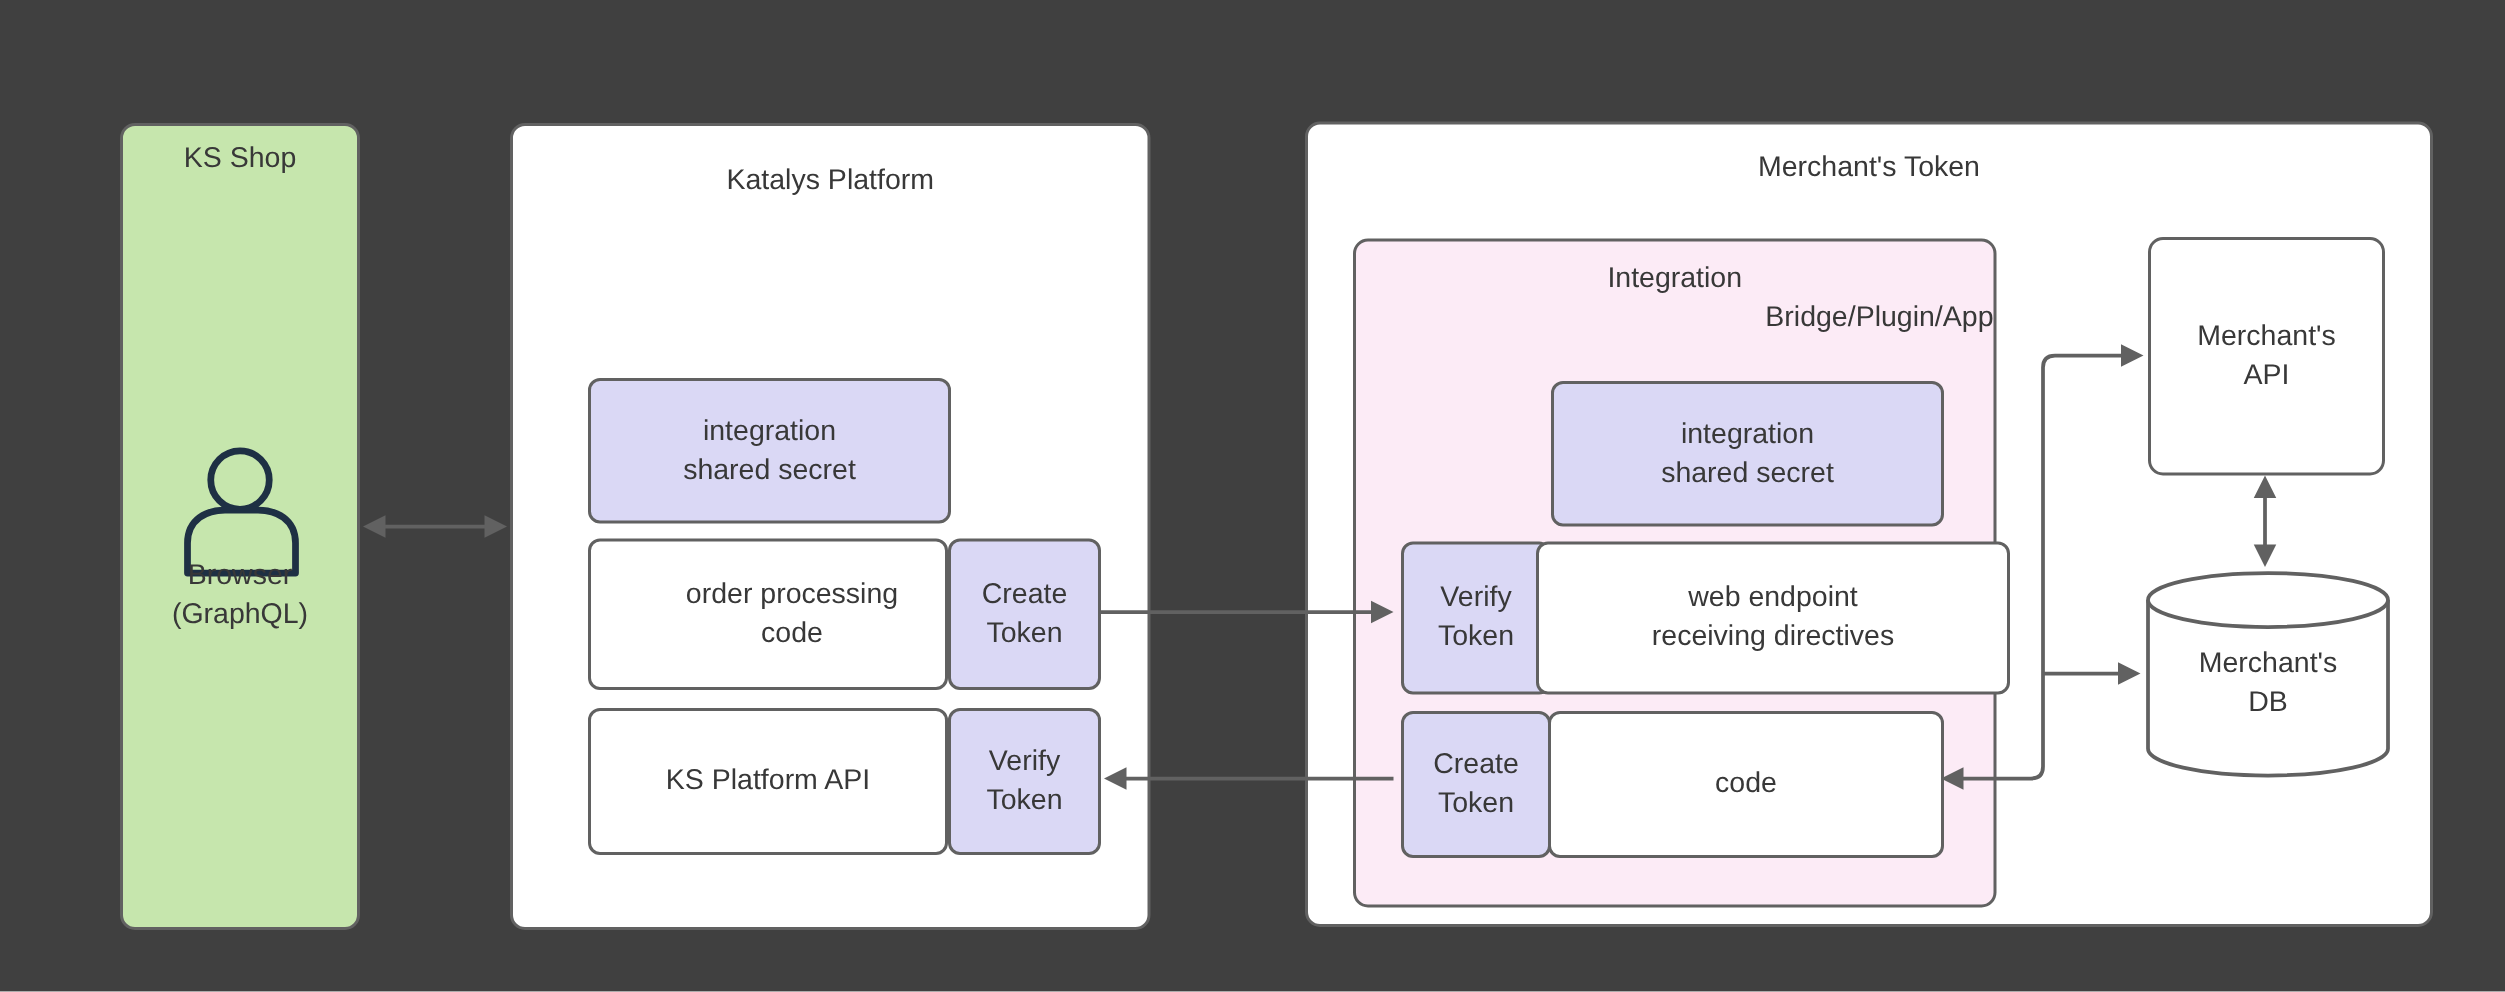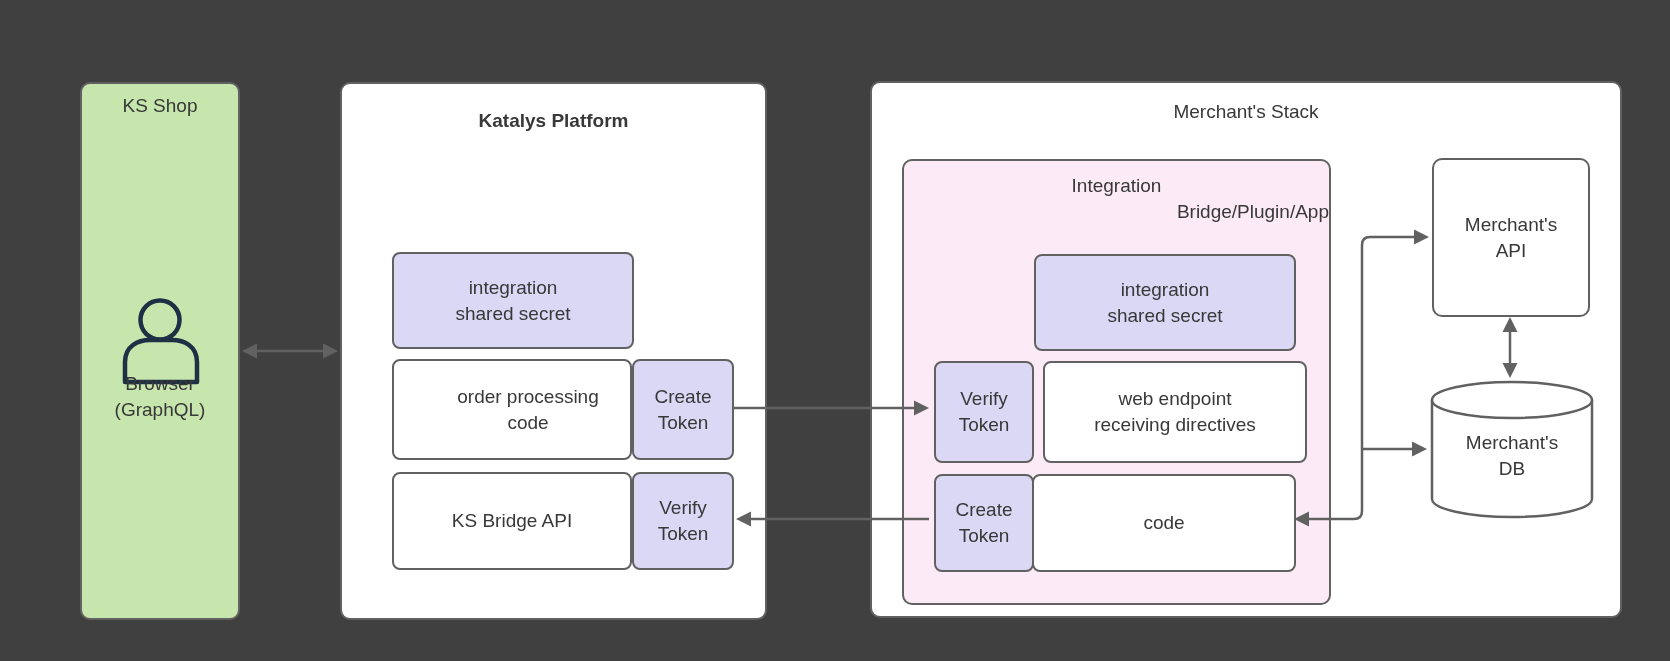--- a/index.html
+++ b/index.html
@@ -33,21 +33,21 @@
     <div class="title" style="top:9px;">KS Shop</div>
     <svg class="actor" width="78" height="88" viewBox="0 0 78 88">
       <circle class="actor-stroke" cx="38" cy="22" r="19.5"></circle>
       <path class="actor-stroke" d="M3,84 L3,64 C3,48 16,42 28,42 L50,42 C62,42 75,48 75,64 L75,84 Z" stroke-linejoin="round"></path>
     </svg>
     <div class="title" style="top:287px;">Browser</div>
     <div class="title" style="top:313px;">(GraphQL)</div>
   </div>
 
   <div class="box rounded" style="left:340px;top:82px;width:427px;height:538px;">
-    <div class="title" style="top:24px;font-weight:bold;">Katalys Platform</div>
+    <div class="title" style="top:24px;">Katalys Platform</div>
 
     <div class="box rounded-sm purple-fill" style="left:50px;top:168px;width:242px;height:97px;">
       <div class="lbl">
         <div>integration</div>
         <div>shared secret</div>
       </div>
     </div>
 
     <div class="box rounded-sm" style="left:50px;top:275px;width:240px;height:101px;padding-left:32px;">
       <div class="lbl">
@@ -57,52 +57,52 @@
     </div>
     <div class="box rounded-sm purple-fill" style="left:290px;top:275px;width:102px;height:101px;">
       <div class="lbl">
         <div>Create</div>
         <div>Token</div>
       </div>
     </div>
 
     <div class="box rounded-sm" style="left:50px;top:388px;width:240px;height:98px;">
       <div class="lbl">
-        <div>KS Bridge API</div>
+        <div>KS Platform API</div>
       </div>
     </div>
     <div class="box rounded-sm purple-fill" style="left:290px;top:388px;width:102px;height:98px;">
       <div class="lbl">
         <div>Verify</div>
         <div>Token</div>
       </div>
     </div>
   </div>
 
   <div class="box rounded" style="left:870px;top:81px;width:752px;height:537px;">
-    <div class="title" style="top:16px;">Merchant's Stack</div>
+    <div class="title" style="top:16px;">Merchant's Token</div>
 
     <div class="box rounded pink-fill" style="left:30px;top:76px;width:429px;height:446px;">
       <div class="title" style="top:12px;">Integration</div>
       <div class="title" style="top:38px;text-align:right;">Bridge/Plugin/App</div>
 
       <div class="box rounded-sm purple-fill" style="left:130px;top:93px;width:262px;height:97px;">
         <div class="lbl">
           <div>integration</div>
           <div>shared secret</div>
         </div>
       </div>
 
       <div class="box rounded-sm purple-fill" style="left:30px;top:200px;width:100px;height:102px;">
         <div class="lbl">
           <div>Verify</div>
           <div>Token</div>
         </div>
       </div>
-      <div class="box rounded-sm" style="left:139px;top:200px;width:264px;height:102px;">
+      <div class="box rounded-sm" style="left:120px;top:200px;width:316px;height:102px;">
         <div class="lbl">
           <div>web endpoint</div>
           <div>receiving directives</div>
         </div>
       </div>
 
       <div class="box rounded-sm purple-fill" style="left:30px;top:313px;width:100px;height:98px;">
         <div class="lbl">
           <div>Create</div>
           <div>Token</div>

